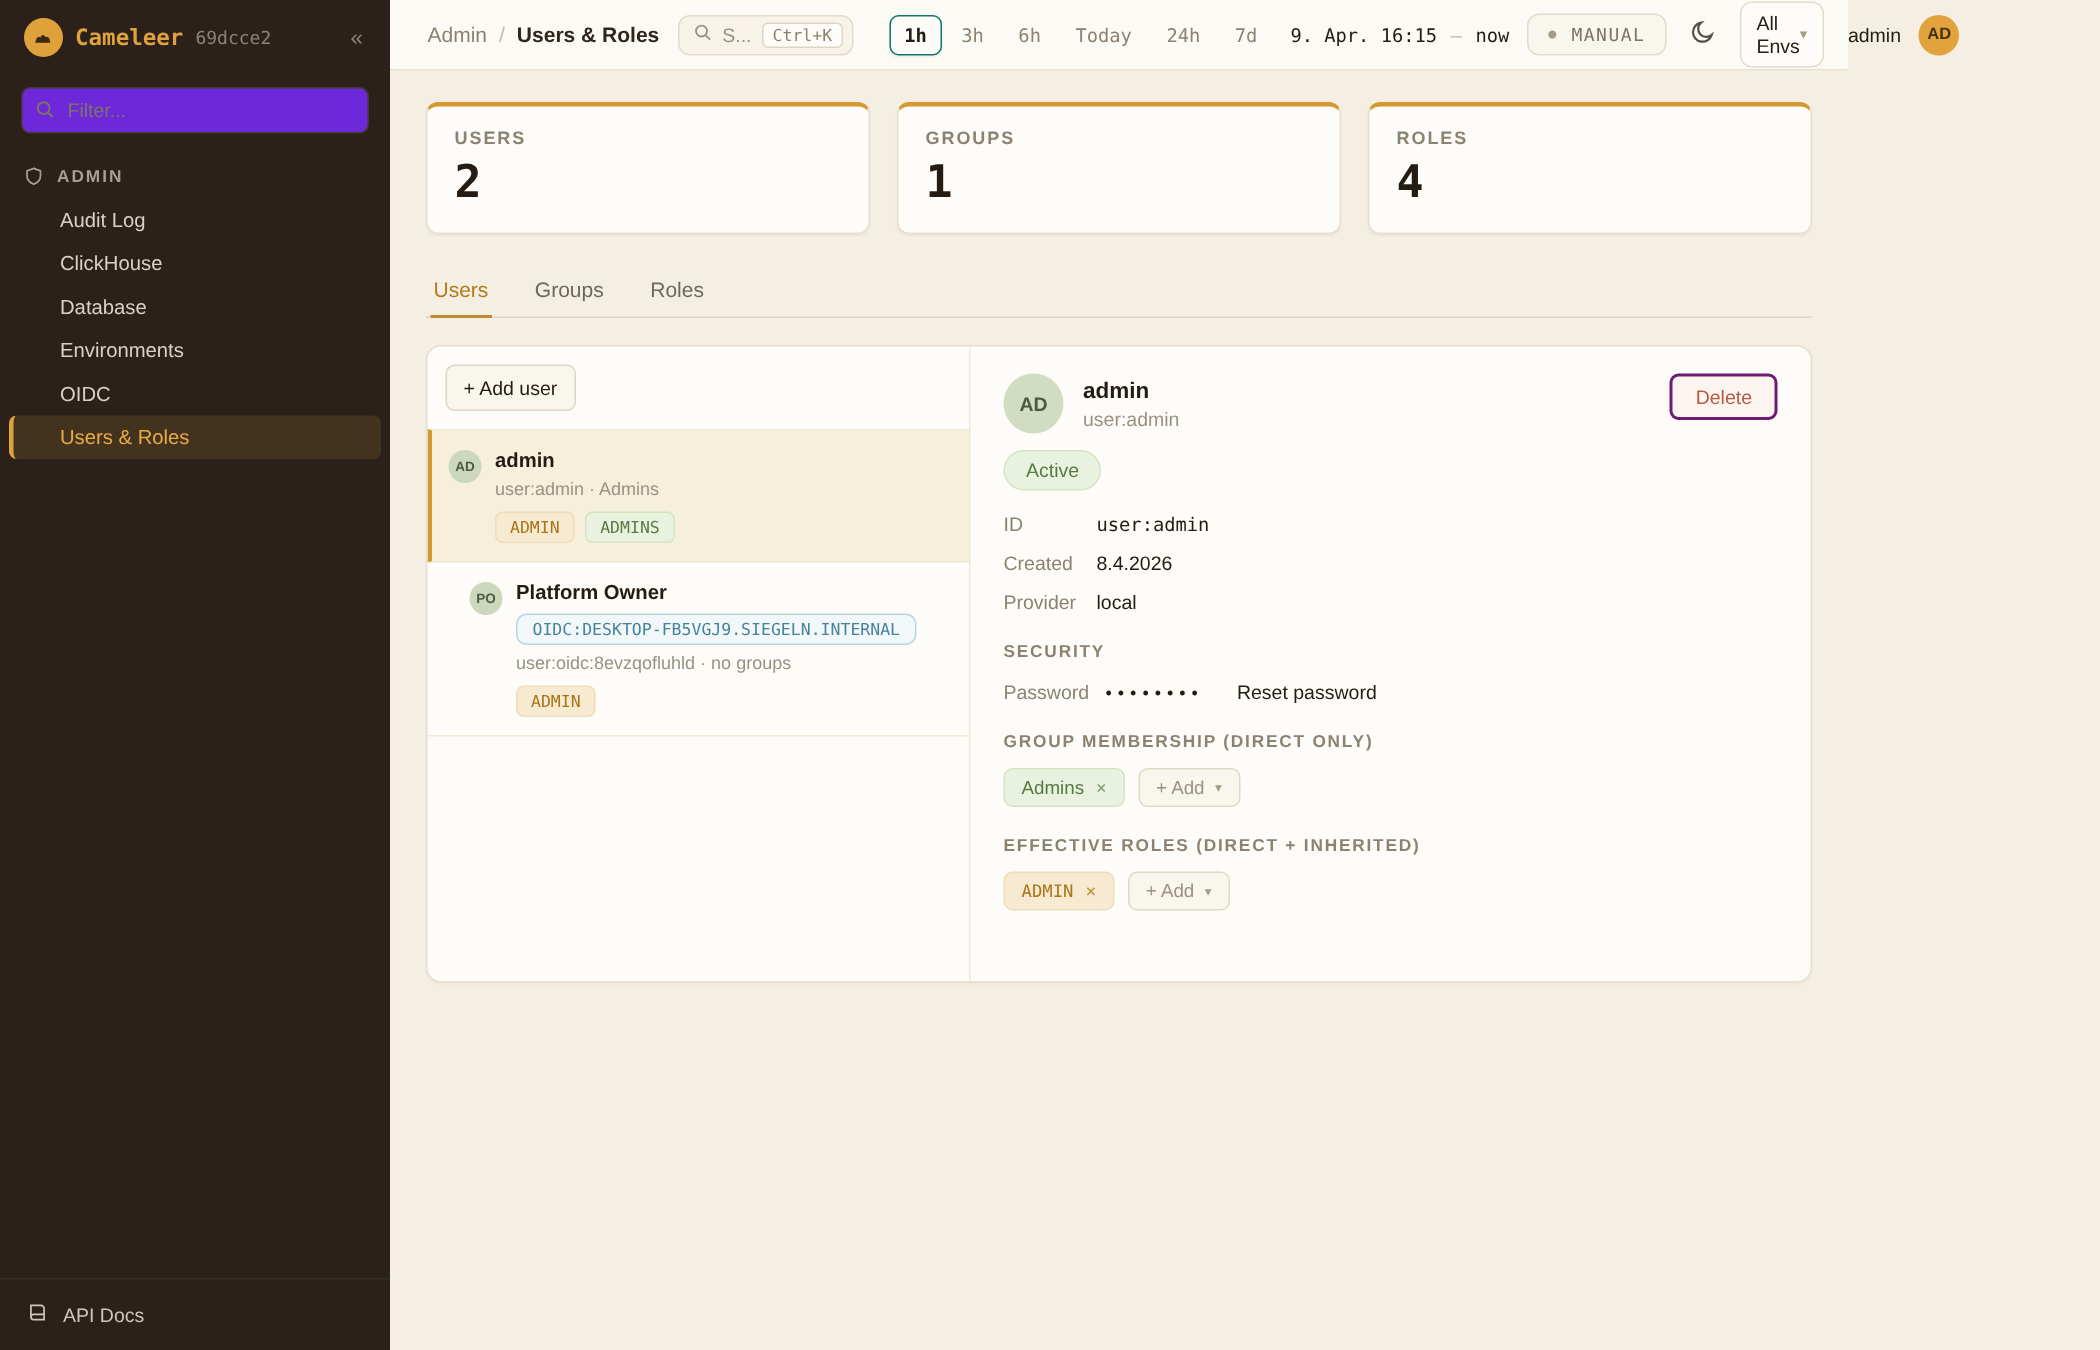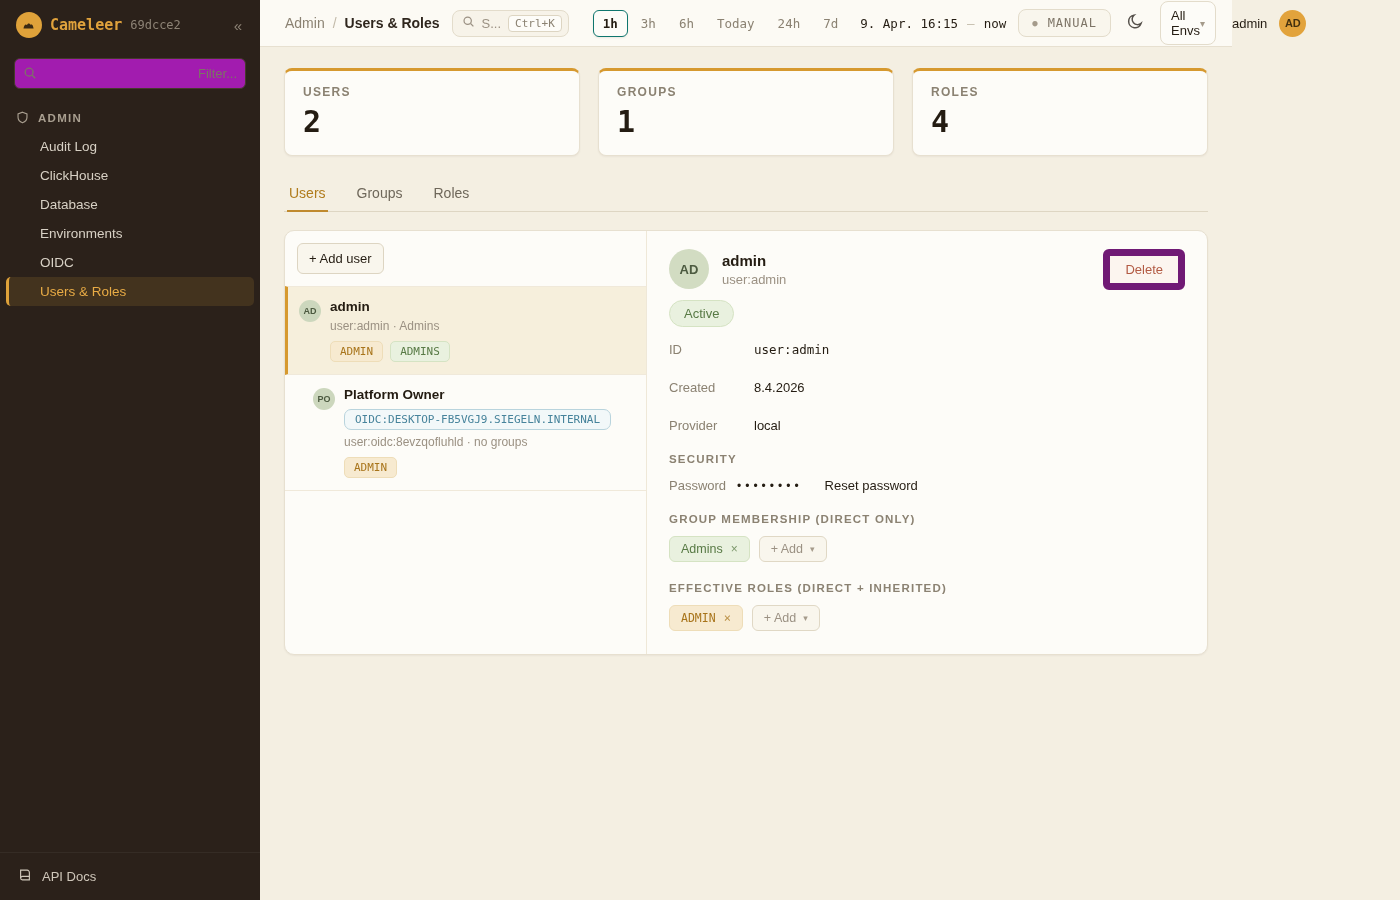--- a/index.html
+++ b/index.html
@@ -16,21 +16,21 @@
 
   
   .sidebar { width:260px; min-width:260px; background:#2b211a; color:#cfc7ba; display:flex; flex-direction:column; }
   .sb-top { height:50px; display:flex; align-items:center; padding:0 12px 0 16px; gap:8px; }
   .logo-circle { width:26px; height:26px; border-radius:50%; background:#dfa23a; display:flex; align-items:center; justify-content:center; flex:none; }
   .logo-text { color:#e0a23c; font-weight:700; font-size:15px; }
   .logo-ver { color:#8d8376; font-size:12px; }
   .collapse-btn { margin-left:auto; background:none; border:none; color:#8d8376; font-size:15px; cursor:pointer; padding:2px 6px; }
   .filter-wrap { margin:8px 14px 12px; position:relative; }
   .filter-icon { position:absolute; left:9px; top:8px; color:#7d7466; }
-  .filter-input { width:100%; background:#a21caf; border:1px solid #453a2c; border-radius:6px; padding:7px 8px 7px 30px; color:#cfc7ba; font-size:13px; outline:none;text-align:right; }
+  .filter-input { width:100%; background:#6d28d9; border:1px solid #453a2c; border-radius:6px; padding:7px 8px 7px 30px; color:#cfc7ba; font-size:13px; outline:none; }
   .filter-input::placeholder { color:#7d7466; }
   .sb-section { display:flex; align-items:center; gap:9px; padding:10px 16px 8px; font-size:11.5px; letter-spacing:1.3px; color:#a99f90; font-weight:700; }
   .sb-section .s-icon { color:#a99f90; display:flex; }
   .sb-item { padding:7px 16px 7px 40px; font-size:13.5px; color:#d8d1c5; cursor:pointer; }
   .sb-item.active { margin:0 6px; border-radius:5px; border-left:3px solid #dfa23a; background:rgba(223,162,58,0.14); padding:7px 10px 7px 31px; color:#e8ab45; }
   .sb-spacer { flex:1; }
   .sb-bottom { padding:15px 18px; display:flex; gap:10px; align-items:center; font-size:13px; color:#cfc7ba; border-top:1px solid rgba(255,255,255,0.05); cursor:pointer; }
 
   
   .main { flex:1; display:flex; flex-direction:column; min-width:0; }
@@ -86,24 +86,24 @@
   .badge.orange { background:#f7ead0; color:#a8741a; border:1px solid #eeddb8; }
   .badge.green  { background:#e9f1df; color:#587a45; border:1px solid #d5e3c3; }
   .badge.teal   { background:#f2f8f9; color:#46839b; border:1px solid #b9d4dd; margin-top:7px; padding:3px 10px; border-radius:7px; }
 
   
   .detail-col { flex:1; padding:18px 22px; position:relative; min-width:0; }
   .detail-head { display:flex; align-items:center; gap:13px; }
   .detail-avatar { width:40px; height:40px; border-radius:50%; background:#d2dcc2; color:#4c5a40; font-size:13px; font-weight:700; display:flex; align-items:center; justify-content:center; flex:none; }
   .detail-name { font-size:15px; font-weight:700; color:#241c12; }
   .detail-sub { font-size:13px; color:#9b9183; margin-top:3px; }
-  .delete-btn { position:absolute; top:18px; right:22px; border:7px solid #701a75; background:#fcf5ef; color:#b25a43; border-radius:6px; padding:6px 15px; font-size:13px; cursor:pointer; }
+  .delete-btn { position:absolute; top:18px; right:22px; border:2px solid #701a75; background:#fcf5ef; color:#b25a43; border-radius:6px; padding:6px 15px; font-size:13px; cursor:pointer; }
   .sec-label { margin-top:20px; font-size:11.5px; letter-spacing:1.2px; color:#8b8272; font-weight:700; }
   .status-pill { display:inline-block; margin-top:11px; background:#e9f1df; color:#587a45; border:1px solid #d5e3c3; border-radius:999px; padding:5px 14px; font-size:13px; }
-  .kv { margin-top:15px; display:grid; grid-template-columns:62px auto; row-gap:11px; font-size:13px; align-items:center;gap:23px; }
+  .kv { margin-top:15px; display:grid; grid-template-columns:62px auto; row-gap:11px; font-size:13px; align-items:center; }
   .kv-key { color:#8b8272; }
   .kv-val { color:#241c12; }
   .kv-val.mono { font-size:12.5px; }
   .pw-row { margin-top:13px; display:flex; align-items:center; font-size:13px; }
   .pw-label { color:#8b8272; width:68px; }
   .pw-dots { color:#241c12; letter-spacing:4px; font-size:12px; }
   .reset-link { margin-left:22px; color:#241c12; font-weight:500; cursor:pointer; }
   .chips { display:flex; gap:9px; margin-top:11px; align-items:center; }
   .chip { display:inline-flex; align-items:center; gap:8px; border-radius:6px; padding:5px 11px; font-size:12.5px; }
   .chip.green  { background:#e9f1df; color:#587a45; border:1px solid #d5e3c3; }

